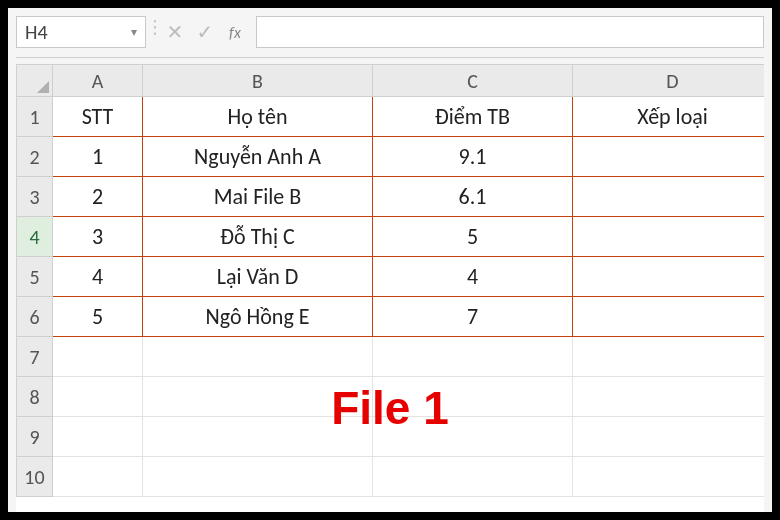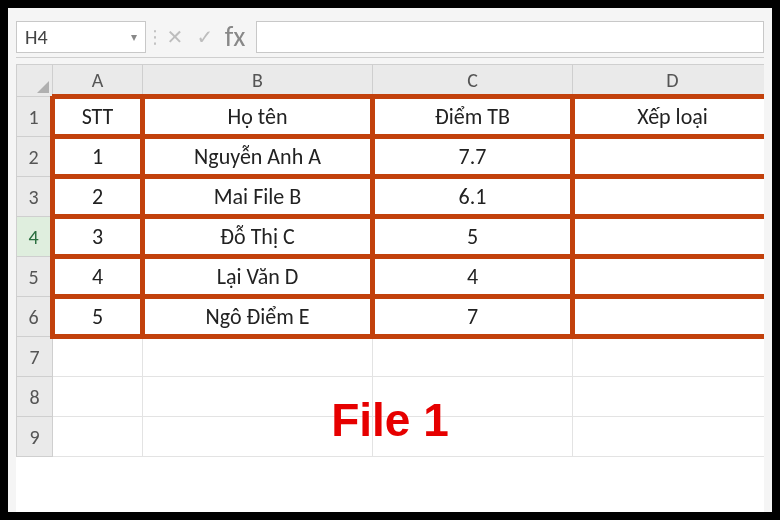--- a/index.html
+++ b/index.html
@@ -17,21 +17,21 @@
     background: #fff;
     position: relative;
   }
   .inner {
     padding: 8px 8px 0 8px;
     height: 100%;
     background: #f5f5f5;
   }
   .formula-bar {
     display: flex;
-    align-items: center;
+    align-items: flex-start;
     background: #f5f5f5;
     height: 42px;
     border-bottom: 1px solid #cfcfcf;
   }
   .name-box {
     width: 130px;
     height: 32px;
     background: #fff;
     border: 1px solid #c8c8c8;
     display: flex;
@@ -53,21 +53,21 @@
   }
   .fb-btn {
     width: 30px;
     height: 32px;
     display: flex;
     align-items: center;
     justify-content: center;
     color: #bdbdbd;
     font-size: 20px;
   }
-  .fb-btn.fx { color: #888; font-size: 28px; }
+  .fb-btn.fx { font-style: italic; color: #888; font-size: 16px; }
   .formula-input {
     flex: 1;
     height: 32px;
     background: #fff;
     border: 1px solid #c8c8c8;
     margin-left: 6px;
   }
   .grid-wrap {
     background: #fff;
     margin-top: 6px;
@@ -115,26 +115,26 @@
     height: 40px;
     font-size: 22px;
     color: #222;
     text-align: center;
     padding: 0 6px;
     background: #fff;
     white-space: nowrap;
     overflow: hidden;
   }
   td.cell.bordered {
-    border: 5px solid #c2410c;
+    border: 1px solid #c2410c;
   }
   .overlay-label {
     position: absolute;
     left: 50%;
-    top: 385px;
+    top: 373px;
     transform: translateX(-50%);
     color: #e60000;
     font-weight: 800;
     font-size: 46px;
     font-family: Arial, sans-serif;
     pointer-events: none;
   }
 </style>
 </head>
 <body>
@@ -177,21 +177,21 @@
               <td class="rowhdr">1</td>
               <td class="cell bordered">STT</td>
               <td class="cell bordered">Họ tên</td>
               <td class="cell bordered">Điểm TB</td>
               <td class="cell bordered">Xếp loại</td>
             </tr>
             <tr>
               <td class="rowhdr">2</td>
               <td class="cell bordered">1</td>
               <td class="cell bordered">Nguyễn Anh A</td>
-              <td class="cell bordered">7.7</td>
+              <td class="cell bordered">9.1</td>
               <td class="cell bordered"></td>
             </tr>
             <tr>
               <td class="rowhdr">3</td>
               <td class="cell bordered">2</td>
               <td class="cell bordered">Mai File B</td>
               <td class="cell bordered">6.1</td>
               <td class="cell bordered"></td>
             </tr>
             <tr>
@@ -204,40 +204,47 @@
             <tr>
               <td class="rowhdr">5</td>
               <td class="cell bordered">4</td>
               <td class="cell bordered">Lại Văn D</td>
               <td class="cell bordered">4</td>
               <td class="cell bordered"></td>
             </tr>
             <tr>
               <td class="rowhdr">6</td>
               <td class="cell bordered">5</td>
-              <td class="cell bordered">Ngô Điểm E</td>
+              <td class="cell bordered">Ngô Hồng E</td>
               <td class="cell bordered">7</td>
               <td class="cell bordered"></td>
             </tr>
             <tr>
               <td class="rowhdr">7</td>
               <td class="cell"></td>
               <td class="cell"></td>
               <td class="cell"></td>
               <td class="cell"></td>
             </tr>
             <tr>
               <td class="rowhdr">8</td>
               <td class="cell"></td>
               <td class="cell"></td>
               <td class="cell"></td>
               <td class="cell"></td>
             </tr>
             <tr>
               <td class="rowhdr">9</td>
+              <td class="cell"></td>
+              <td class="cell"></td>
+              <td class="cell"></td>
+              <td class="cell"></td>
+            </tr>
+            <tr>
+              <td class="rowhdr">10</td>
               <td class="cell"></td>
               <td class="cell"></td>
               <td class="cell"></td>
               <td class="cell"></td>
             </tr>
           </tbody>
       </table>
     </div>
 
   </div>

